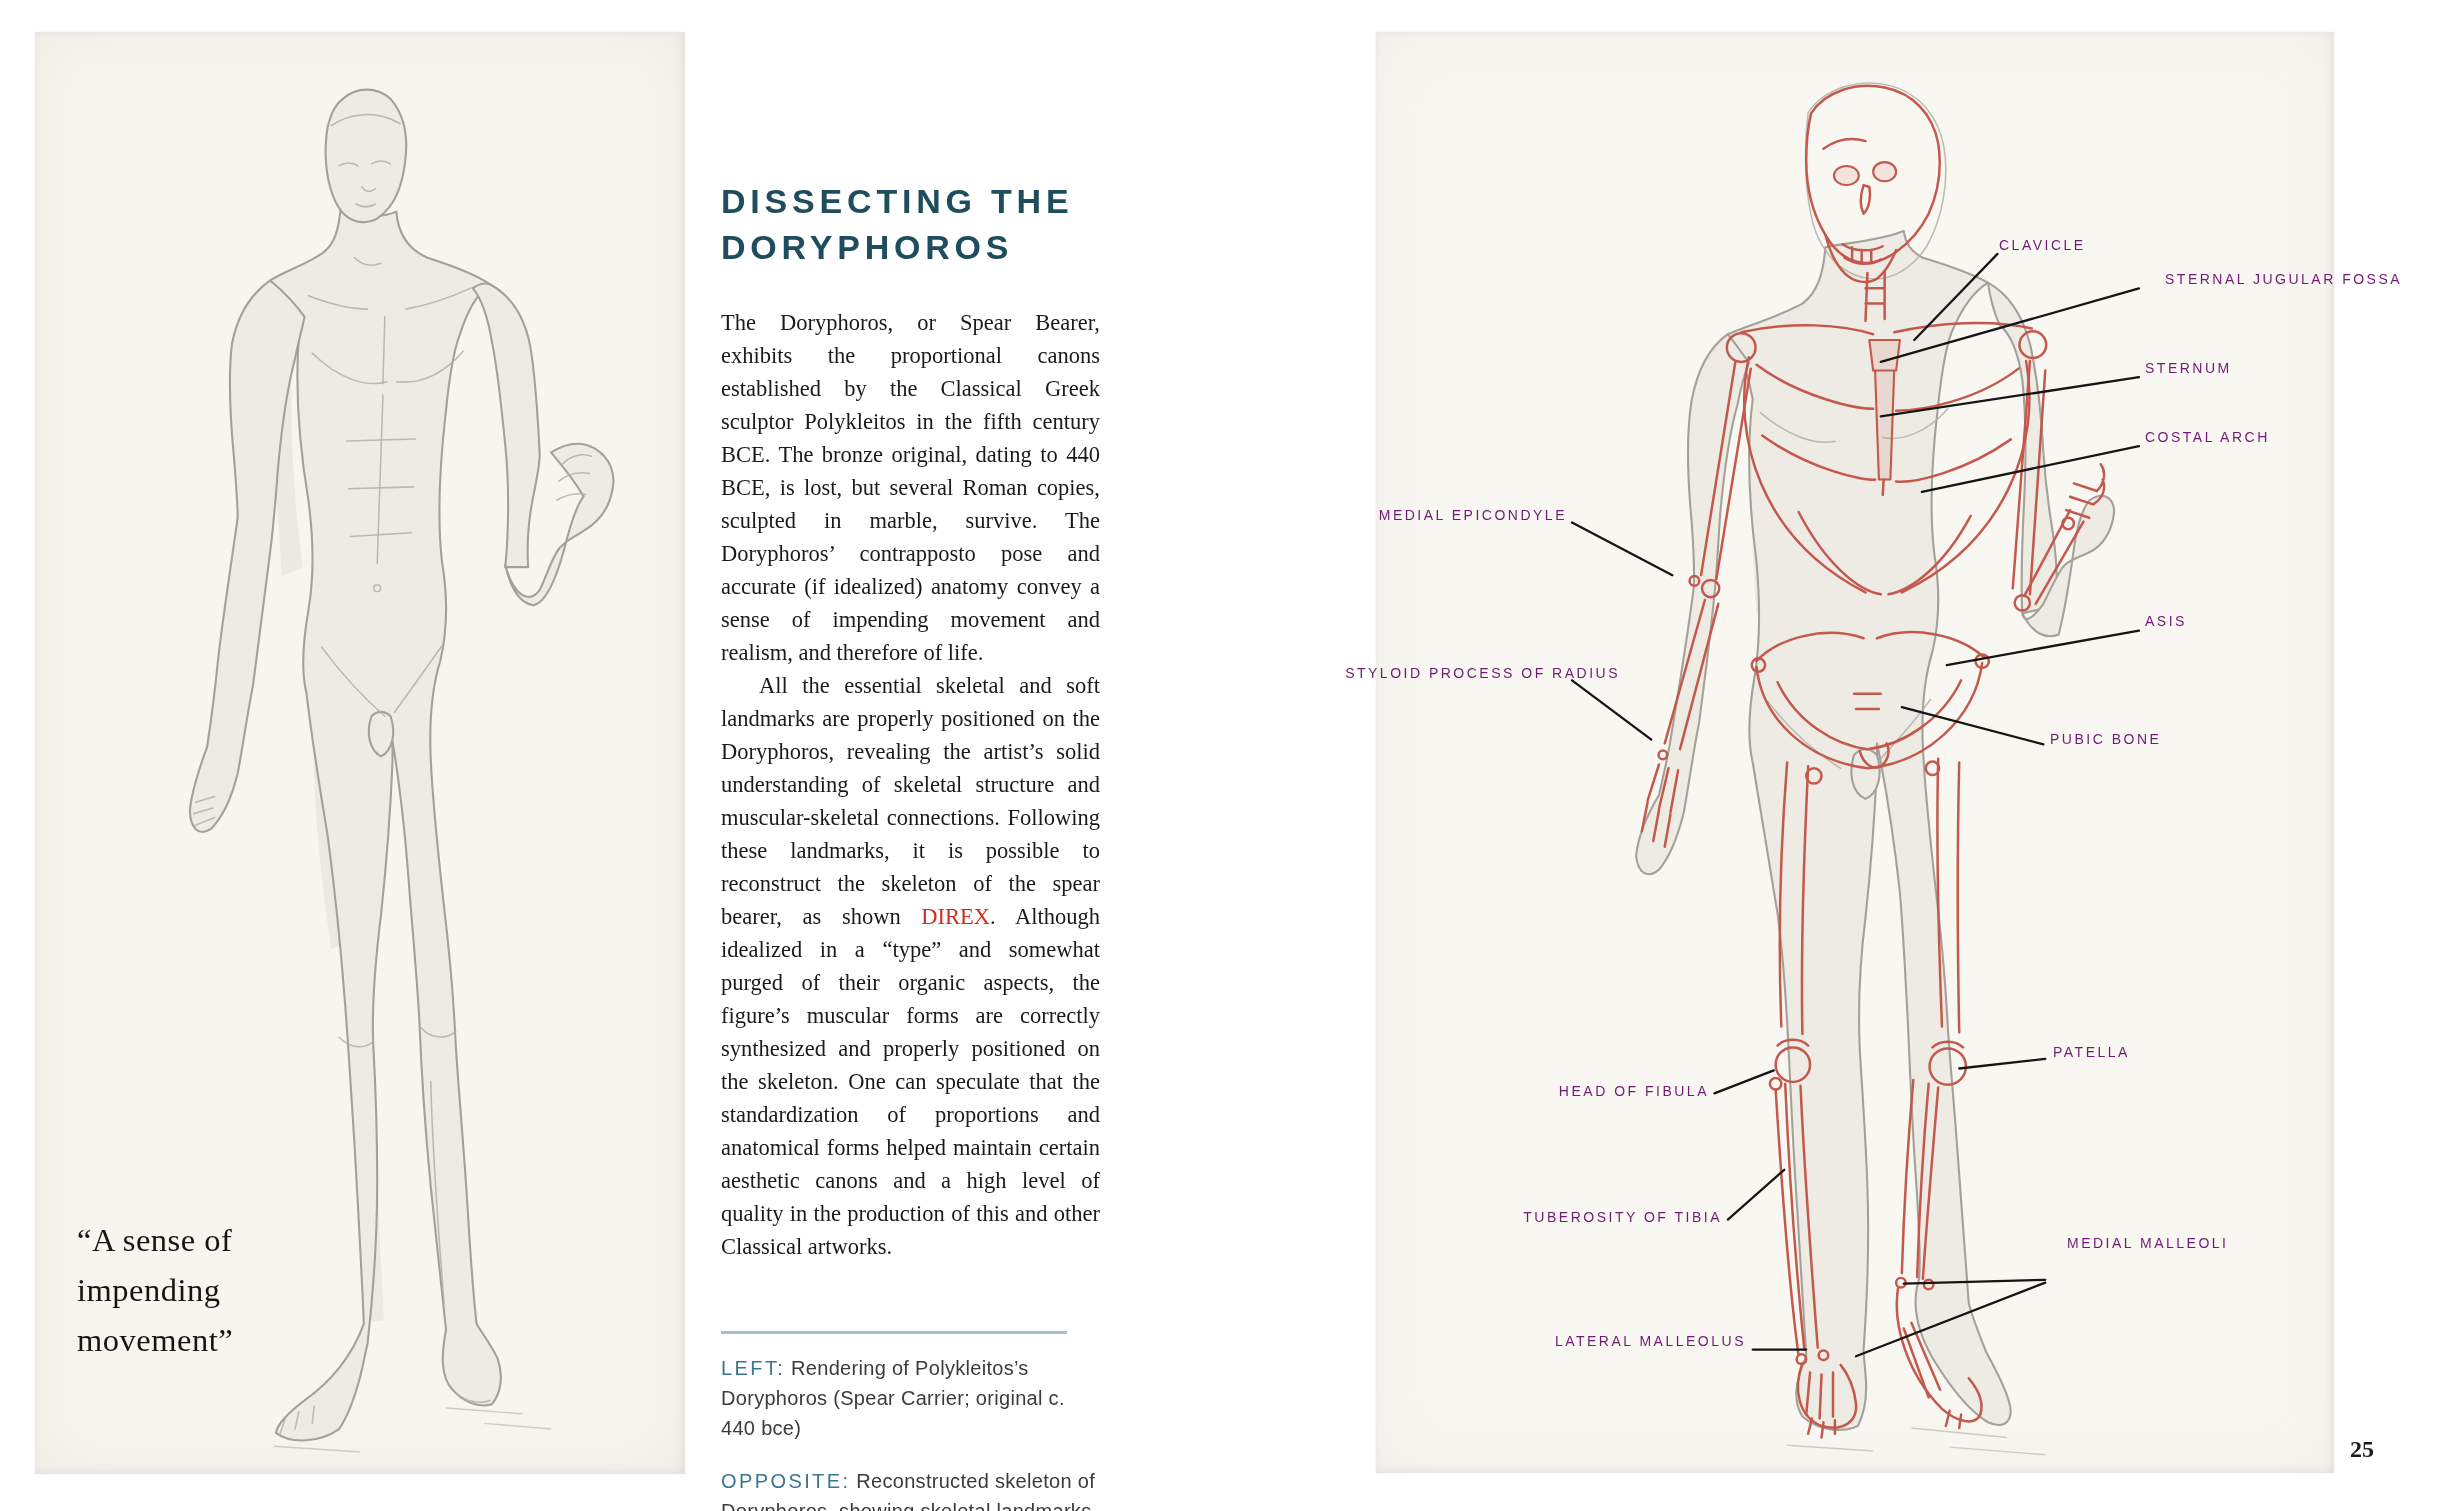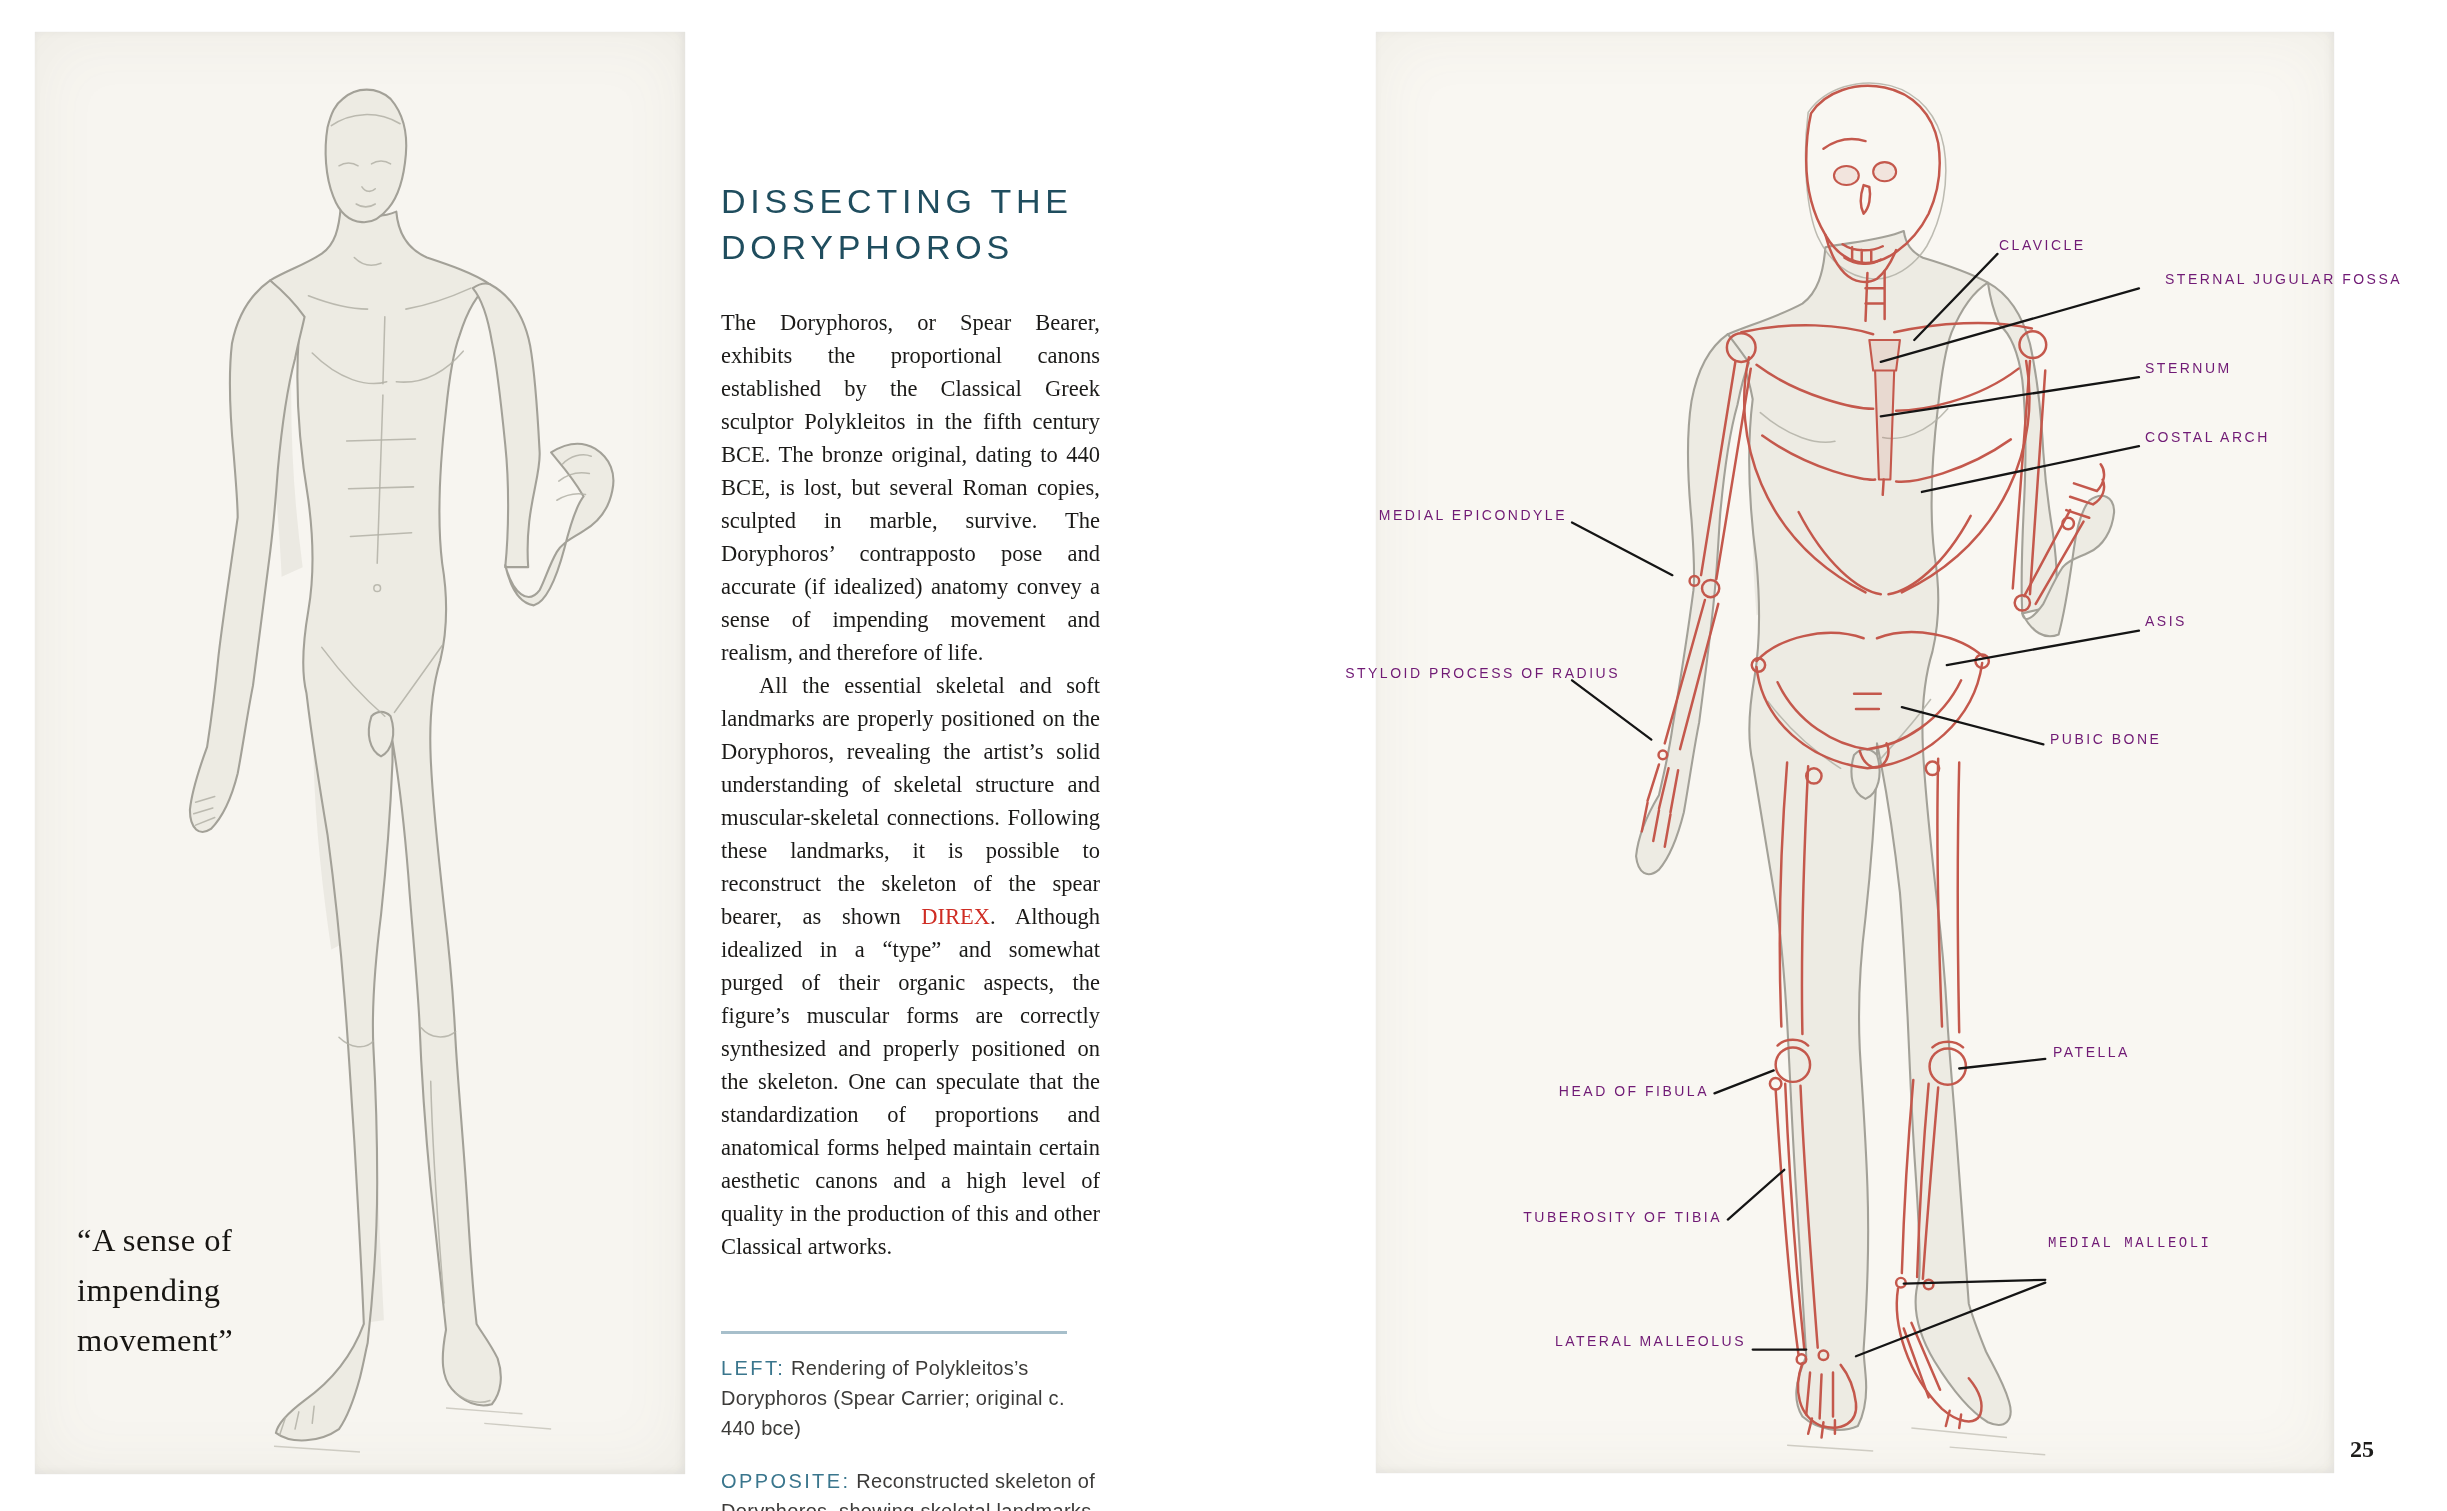--- a/index.html
+++ b/index.html
@@ -15,21 +15,21 @@
 
   
   .quote{position:absolute;left:42px;top:1183px;font-family:"Liberation Serif",serif;
          font-size:32.5px;line-height:50px;color:#171512;letter-spacing:0.5px;}
   .quote span{display:block;}
 
   
   .column{position:absolute;left:721px;top:178px;width:379px;}
   .title{font-family:"Liberation Sans",sans-serif;font-size:34px;line-height:46px;
          color:#1f4d5e;letter-spacing:4.8px;font-weight:500;margin:0 0 36px 0;}
-  .title span{display:block;}
+  .title span{display:block;font-weight:bold;}
   .body-text{font-family:"Liberation Serif",serif;font-size:22.5px;line-height:33px;
              color:#1b1a18;text-align:justify;margin:0;}
   .body-text.p2{text-indent:38px;}
   .ref-red{color:#cf2d24;}
   .captions{margin-top:68px;}
   .cap-rule{width:346px;height:2.9px;background:#a7bfcb;margin:0 0 19px 0;}
   .caption{font-size:20px;line-height:30px;color:#3c3b39;margin:0 0 23px 0;letter-spacing:0.3px;}
   .cap-label{color:#3a768d;letter-spacing:2.4px;}
 
   
@@ -223,20 +223,20 @@
     <div class="alabel" style="left:769px;top:239px;margin-left:20px;">STERNAL JUGULAR FOSSA</div>
     <div class="alabel" style="left:769px;top:328px;">STERNUM</div>
     <div class="alabel" style="left:769px;top:397px;">COSTAL ARCH</div>
     <div class="alabel r" style="right:767px;top:475px;">MEDIAL EPICONDYLE</div>
     <div class="alabel" style="left:769px;top:581px;">ASIS</div>
     <div class="alabel r" style="right:714px;top:633px;">STYLOID PROCESS OF RADIUS</div>
     <div class="alabel" style="left:674px;top:699px;">PUBIC BONE</div>
     <div class="alabel" style="left:677px;top:1012px;">PATELLA</div>
     <div class="alabel r" style="right:625px;top:1051px;">HEAD OF FIBULA</div>
     <div class="alabel r" style="right:612px;top:1177px;">TUBEROSITY OF TIBIA</div>
-    <div class="alabel" style="left:672px;top:1203px;font-family:Liberation Mono, monospace;">MEDIAL MALLEOLI</div>
+    <div class="alabel" style="left:691px;top:1203px;">MEDIAL MALLEOLI</div>
     <div class="alabel r" style="right:588px;top:1301px;">LATERAL MALLEOLUS</div>
   </div>
 
   <div class="page-number">25</div>
 
 </div>
 
 
 </body></html>

